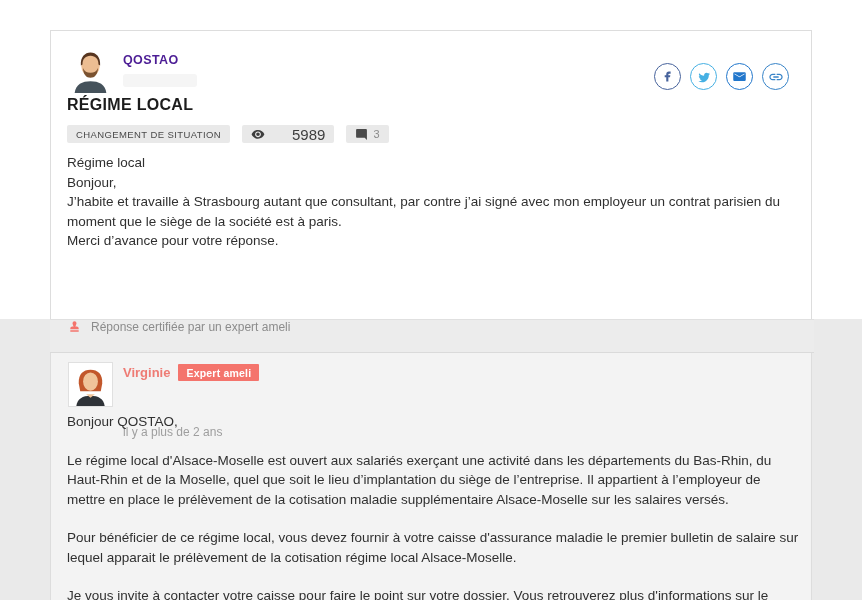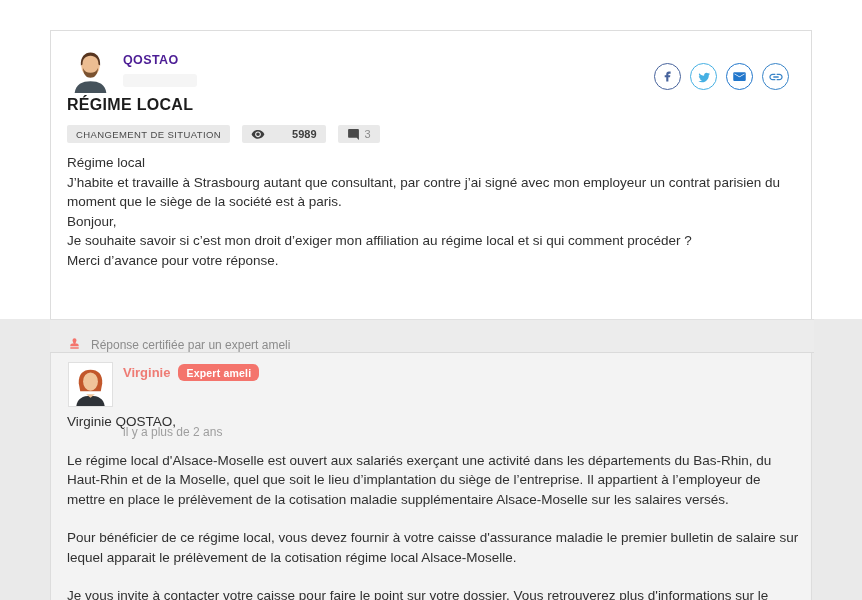--- a/index.html
+++ b/index.html
@@ -41,21 +41,21 @@
   }
   .pill-row {
     position:absolute; left:16px; top:94px;
     display:flex; gap:12px; align-items:center;border-radius:9px;
   }
   .pill {
     background:#e9e9e9; border-radius:2px; height:18px;
     display:flex; align-items:center; gap:5px; padding:0 9px;
     font-size:9.5px; color:#4a4a4a; letter-spacing:.4px;
   }
-  .pill .cnt { font-size:11px; font-weight:bold; color:#3e3e3e; letter-spacing:0;padding-left:22px; }
+  .pill .cnt { font-size:15px; font-weight:normal; color:#3e3e3e; letter-spacing:0;padding-left:22px; }
   .pill .cnt-light { font-size:11px; color:#8a8a8a; letter-spacing:0; }
   .pill svg { display:block; }
   .q-body {
     position:absolute; left:16px; top:122px; width:736px;
     font-size:13.5px; line-height:19.5px; color:#303030;
   }
   .q-body p { margin:0; }
   
   .share-row {
     position:absolute; top:32px; right:22px;
@@ -69,40 +69,40 @@
   .share-btn svg { display:block; }
   .btn-fb   { border:1.5px solid #47639c; }
   .btn-tw   { border:1.5px solid #45b0e3; }
   .btn-mail { border:1.5px solid #2277cc; }
   .btn-link { border:1.5px solid #3884c8; }
   
   .cert-bar {
     position:absolute; left:-1px; top:288px; width:764px; height:34px;
     background:#ececec;
     border-top:1px solid #e0e0e0; border-bottom:1px solid #dadada;
-    display:flex; align-items:flex-end; padding-left:17px; gap:9px;
+    display:flex; align-items:flex-start; padding-left:17px; gap:9px;
   }
   .cert-bar .label { font-size:12px; color:#8c8c8c; }
   
   .answer {
     position:absolute; left:0; top:322px; width:760px; height:258px;
     background:#f3f3f3;
   }
   .a-avatar {
     position:absolute; left:17px; top:9px; width:45px; height:45px;
     background:#fff; border:1px solid #e0e0e0;
   }
   .a-name-row {
     position:absolute; left:72px; top:11px;
     display:flex; align-items:center; gap:8px;text-align:right;
   }
   .a-author { font-size:13px; font-weight:bold; color:#ee7b74; cursor:pointer; }
   .a-badge {
     background:#f4746c; color:#ffffff; font-size:10.5px; font-weight:bold;
-    border-radius:6px; padding:2.5px 8px; letter-spacing:.2px;
+    border-radius:1px; padding:2.5px 8px; letter-spacing:.2px;
   }
   .a-time {
     position:absolute; left:72px; top:32px;
     font-size:12px; color:#9e9e9e;margin-top:40px;
   }
   .a-body {
     position:absolute; left:16px; top:59px; width:734px;
     font-size:13.5px; line-height:19.5px; color:#303030;
   }
   .a-body p { margin:0 0 19px 0; }
@@ -165,23 +165,22 @@
     <div class="pill">
       <svg width="13" height="13" viewBox="0 0 24 24">
         <path fill="#4a4a4a" d="M20 2H4c-1.1 0-2 .9-2 2v12c0 1.1.9 2 2 2h14l4 4V4c0-1.1-.9-2-2-2z"></path>
       </svg>
       <span class="cnt-light">3</span>
     </div>
   </div>
 
   <div class="q-body">
     <p>Régime local</p>
+    <p>Bonjour,</p>
     <p>J’habite et travaille à Strasbourg autant que consultant, par contre j’ai signé avec mon employeur un contrat parisien du moment que le siège de la société est à paris.</p>
-    <p>Bonjour,</p>
-    <p>Je souhaite savoir si c’est mon droit d’exiger mon affiliation au régime local et si qui comment procéder ?</p>
     <p>Merci d’avance pour votre réponse.</p>
   </div>
 
   <div class="cert-bar">
     <svg width="15" height="15" viewBox="0 0 24 24">
       <path fill="#f4746c" d="M12 2a3.2 3.2 0 0 0-3.2 3.2c0 1.7 1.4 4.1 1.9 5.3H8.5c-1.8 0-3.2 1.4-3.2 3.2v1.1h13.4v-1.1c0-1.8-1.4-3.2-3.2-3.2h-2.2c.5-1.2 1.9-3.6 1.9-5.3A3.2 3.2 0 0 0 12 2zM5.3 16.4h13.4v2.2H5.3z"></path>
     </svg>
     <span class="label">Réponse certifiée par un expert ameli</span>
   </div>
 
@@ -197,21 +196,21 @@
       </svg>
     </div>
 
     <div class="a-name-row">
       <span class="a-author">Virginie</span>
       <span class="a-badge">Expert ameli</span>
     </div>
     <div class="a-time">il y a plus de 2 ans</div>
 
     <div class="a-body">
-      <p>Virginie QOSTAO,</p>
+      <p>Bonjour QOSTAO,</p>
       <p>Le régime local d'Alsace-Moselle est ouvert aux salariés exerçant une activité dans les départements du Bas-Rhin, du Haut-Rhin et de la Moselle, quel que soit le lieu d’implantation du siège de l’entreprise. Il appartient à l’employeur de mettre en place le prélèvement de la cotisation maladie supplémentaire Alsace-Moselle sur les salaires versés.</p>
       <p>Pour bénéficier de ce régime local, vous devez fournir à votre caisse d'assurance maladie le premier bulletin de salaire sur lequel apparait le prélèvement de la cotisation régime local Alsace-Moselle.</p>
       <p><span>Je vous invite à contacter votre caisse pour faire le point sur votre dossier. Vous retrouverez plus d'informations sur le régime local en cliquant </span></p>
     </div>
 
   </div>
 
 </div>
 
 </body></html>

